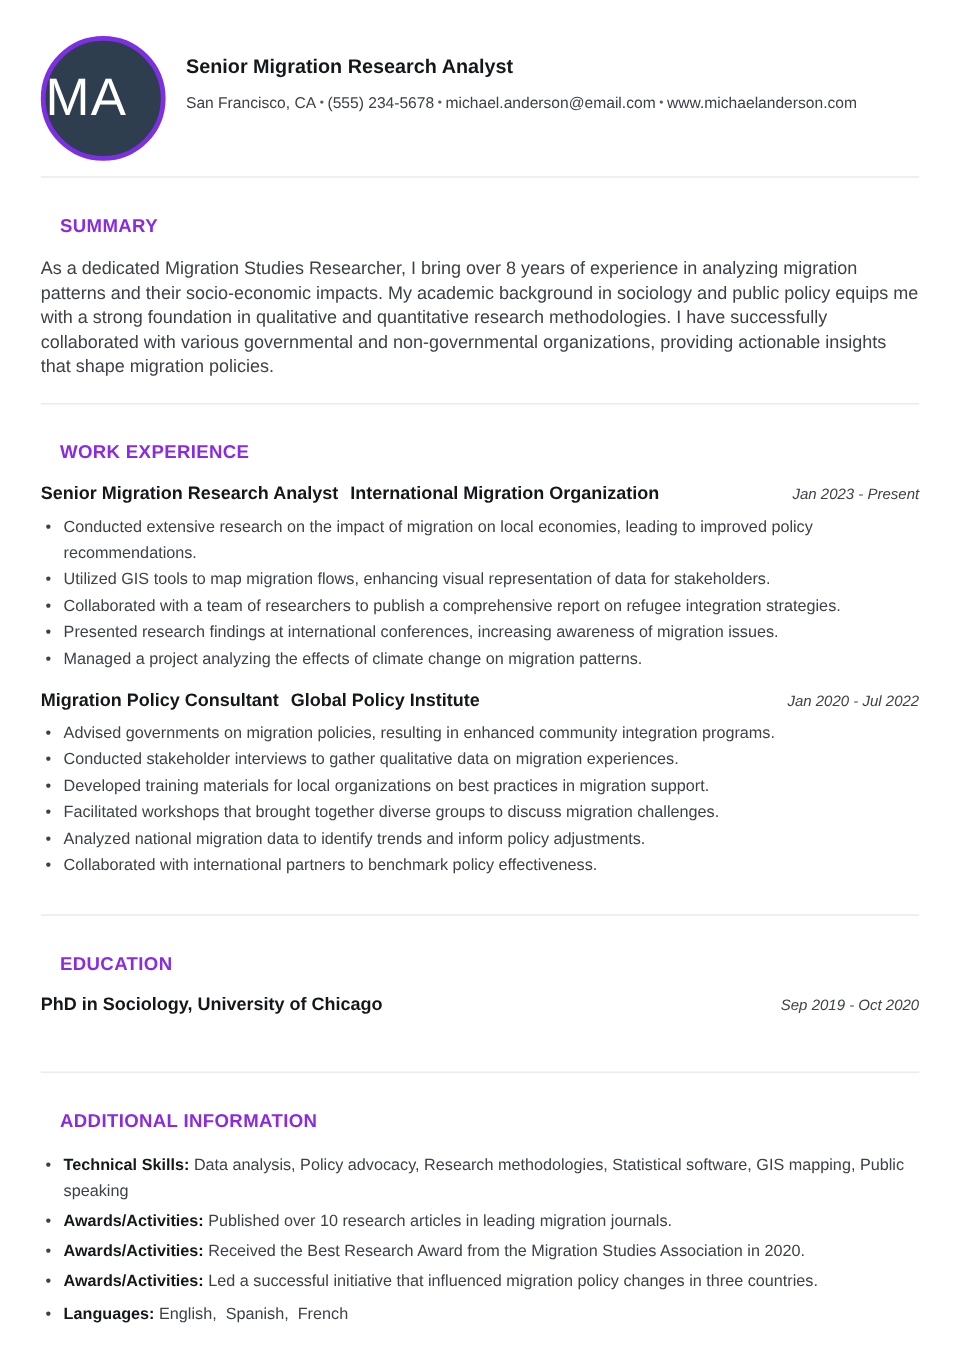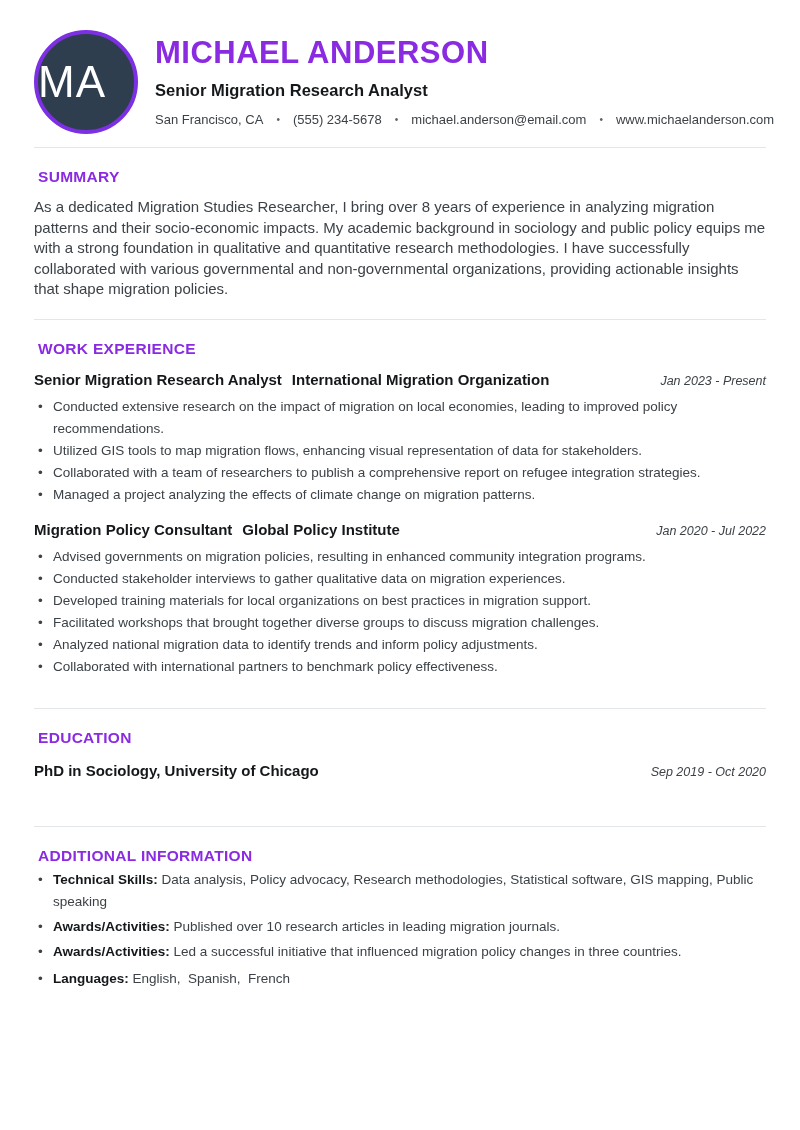--- a/index.html
+++ b/index.html
@@ -56,34 +56,34 @@
   .subtitle {
     margin-top: 11px;
     font-size: 16.5px;
     font-weight: 700;
     color: var(--heading-dark);
   }
   .contact-row {
     margin-top: 12px;
     display: flex;
     align-items: center;
-    gap: 13px;
+    gap: 3px;
     font-size: 13px;
     color: var(--text);
     white-space: nowrap;
   }
   .sep-dot { font-size: 10px; color: #5b6066; }
 
   
   .section { padding: 16px 0 19px; border-bottom: 1px solid var(--divider); }
   .section.work { padding-bottom: 30px; }
   .section.education { padding-bottom: 47px; }
   .section.additional { border-bottom: none; }
   .section-heading {
-    margin: 4px;
+    margin: 16px;
     color: var(--accent);
     font-size: 15.5px;
     font-weight: 700;
     letter-spacing: 0.3px;
   }
   .summary-text {
     margin: 11px 0 0;
     font-size: 15px;
     line-height: 20.6px;
     color: var(--text);
@@ -138,21 +138,20 @@
 </head>
 <body>
 
 <div class="page">
 
   <header class="header">
     <div class="avatar">
       <span class="initials">MA</span>
     </div>
     <div class="header-text">
-      <h1 class="name">MICHAEL ANDERSON</h1>
       <div class="subtitle">Senior Migration Research Analyst</div>
       <div class="contact-row">
           <span class="contact-item">San Francisco, CA</span>
           <span class="sep-dot">•</span>
           <span class="contact-item">(555) 234-5678</span>
           <span class="sep-dot">•</span>
           <span class="contact-item">michael.anderson@email.com</span>
           <span class="sep-dot">•</span>
           <span class="contact-item">www.michaelanderson.com</span>
         </div>
@@ -170,20 +169,21 @@
         <div class="job">
           <div class="job-header">
             <span class="job-title">Senior Migration Research Analyst</span>
             <span class="job-company">International Migration Organization</span>
             <span class="job-dates">Jan 2023 - Present</span>
           </div>
           <ul class="bullets">
             <li class="bullet">Conducted extensive research on the impact of migration on local economies, leading to improved policy recommendations.</li>
             <li class="bullet">Utilized GIS tools to map migration flows, enhancing visual representation of data for stakeholders.</li>
             <li class="bullet">Collaborated with a team of researchers to publish a comprehensive report on refugee integration strategies.</li>
+            <li class="bullet">Presented research findings at international conferences, increasing awareness of migration issues.</li>
             <li class="bullet">Managed a project analyzing the effects of climate change on migration patterns.</li>
           </ul>
         </div>
         <div class="job">
           <div class="job-header">
             <span class="job-title">Migration Policy Consultant</span>
             <span class="job-company">Global Policy Institute</span>
             <span class="job-dates">Jan 2020 - Jul 2022</span>
           </div>
           <ul class="bullets">
@@ -206,18 +206,19 @@
           <span class="job-dates">Sep 2019 - Oct 2020</span>
         </div>
       </div>
   </section>
 
   <section class="section additional">
     <h3 class="section-heading">ADDITIONAL INFORMATION</h3>
     <ul class="bullets additional-list">
         <li class="bullet"><span class="li-label">Technical Skills:</span> <span class="li-text">Data analysis, Policy advocacy, Research methodologies, Statistical software, GIS mapping, Public speaking</span></li>
         <li class="bullet"><span class="li-label">Awards/Activities:</span> <span class="li-text">Published over 10 research articles in leading migration journals.</span></li>
+        <li class="bullet"><span class="li-label">Awards/Activities:</span> <span class="li-text">Received the Best Research Award from the Migration Studies Association in 2020.</span></li>
         <li class="bullet"><span class="li-label">Awards/Activities:</span> <span class="li-text">Led a successful initiative that influenced migration policy changes in three countries.</span></li>
         <li class="bullet"><span class="li-label">Languages:</span> <span class="li-text">English,  Spanish,  French</span></li>
       </ul>
   </section>
 
 </div>
 
 </body></html>

